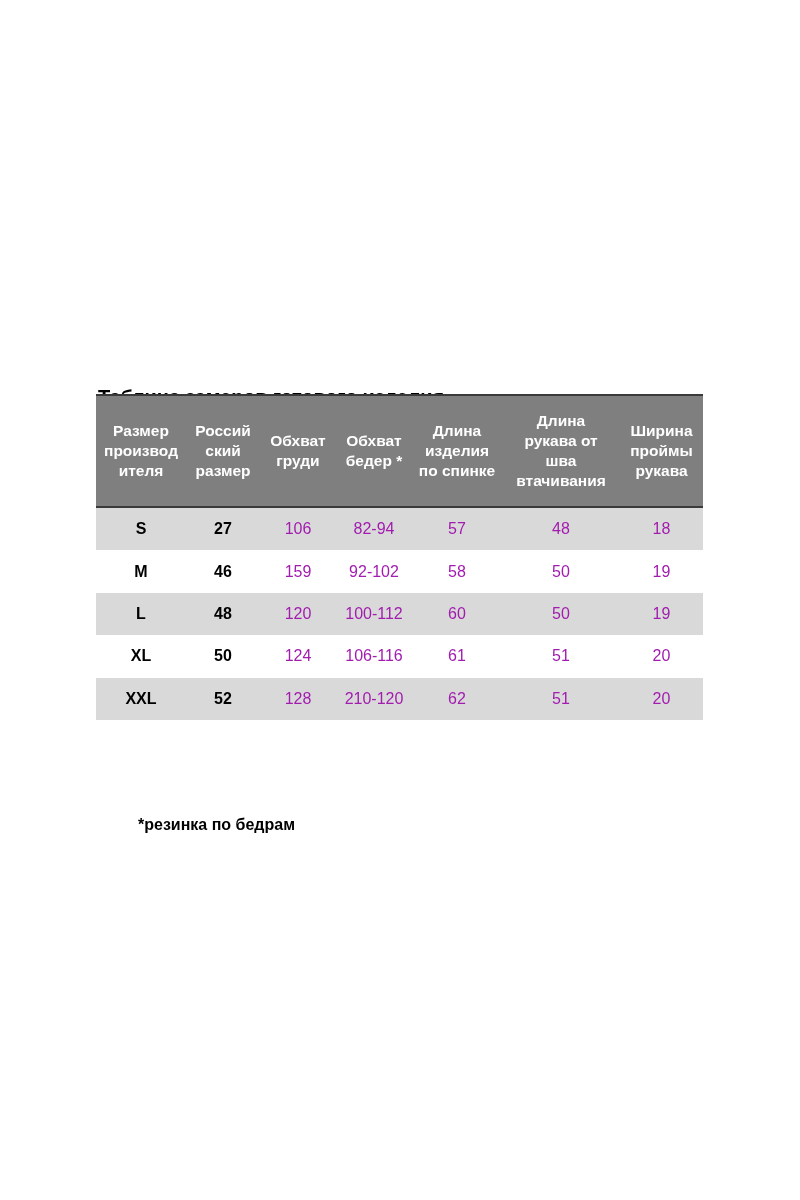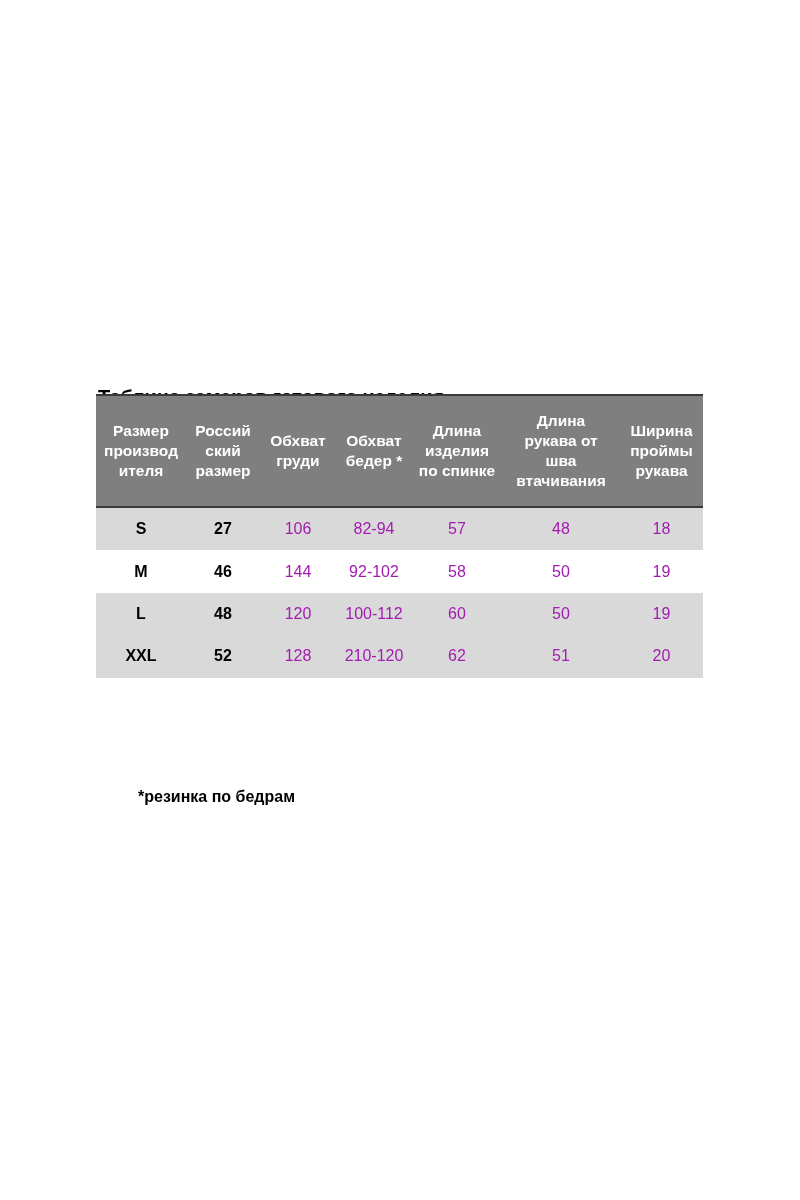--- a/index.html
+++ b/index.html
@@ -65,21 +65,21 @@
     .table tbody td.ru {
       font-weight: bold;
       color: #000;
     }
     .table tbody tr.last td {
       border-bottom: 2px solid #222;
     }
     .footnote {
       position: absolute;
       left: 138px;
-      top: 788px;
+      top: 816px;
       font-size: 16px;
       font-weight: bold;
       white-space: nowrap;
     }
   </style>
 </head>
 <body>
 
 <div class="title">Таблица замеров готового изделия</div>
 
@@ -137,34 +137,43 @@
       <td class="ru">27</td>
       <td>106</td>
       <td>82-94</td>
       <td>57</td>
       <td>48</td>
       <td>18</td>
     </tr>
     <tr class="plain">
       <td class="size">M</td>
       <td class="ru">46</td>
-      <td>144</td>
+      <td>159</td>
       <td>92-102</td>
       <td>58</td>
       <td>50</td>
       <td>19</td>
     </tr>
     <tr class="shade">
       <td class="size">L</td>
       <td class="ru">48</td>
       <td>120</td>
       <td>100-112</td>
       <td>60</td>
       <td>50</td>
       <td>19</td>
+    </tr>
+    <tr class="plain">
+      <td class="size">XL</td>
+      <td class="ru">50</td>
+      <td>124</td>
+      <td>106-116</td>
+      <td>61</td>
+      <td>51</td>
+      <td>20</td>
     </tr>
     <tr class="shade">
       <td class="size">XXL</td>
       <td class="ru">52</td>
       <td>128</td>
       <td>210-120</td>
       <td>62</td>
       <td>51</td>
       <td>20</td>
     </tr>

